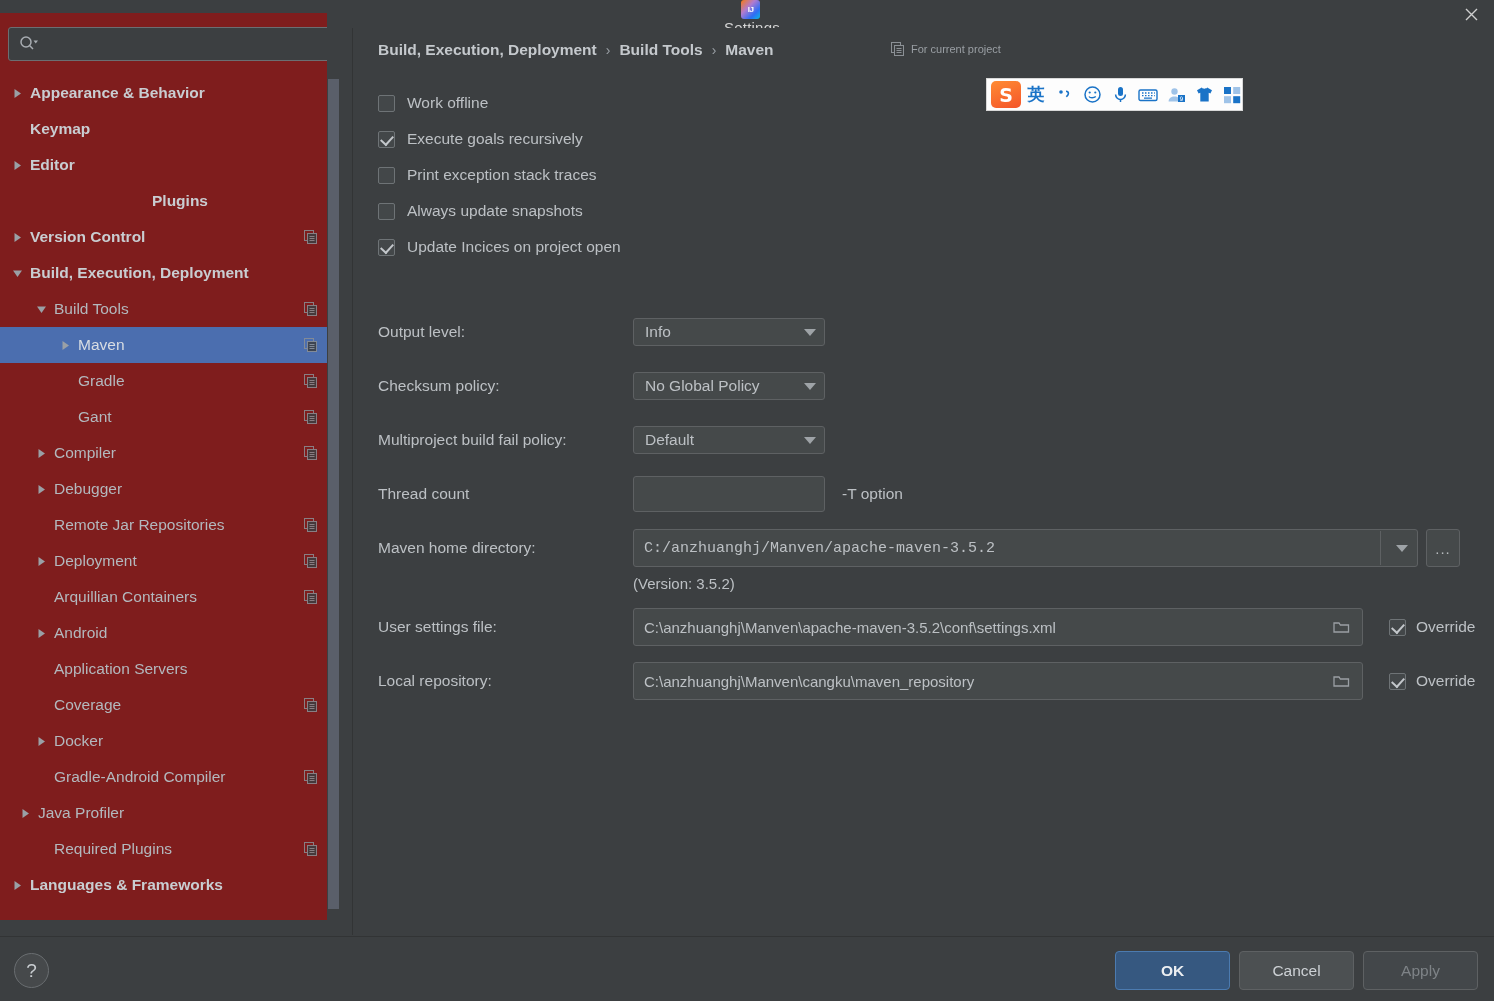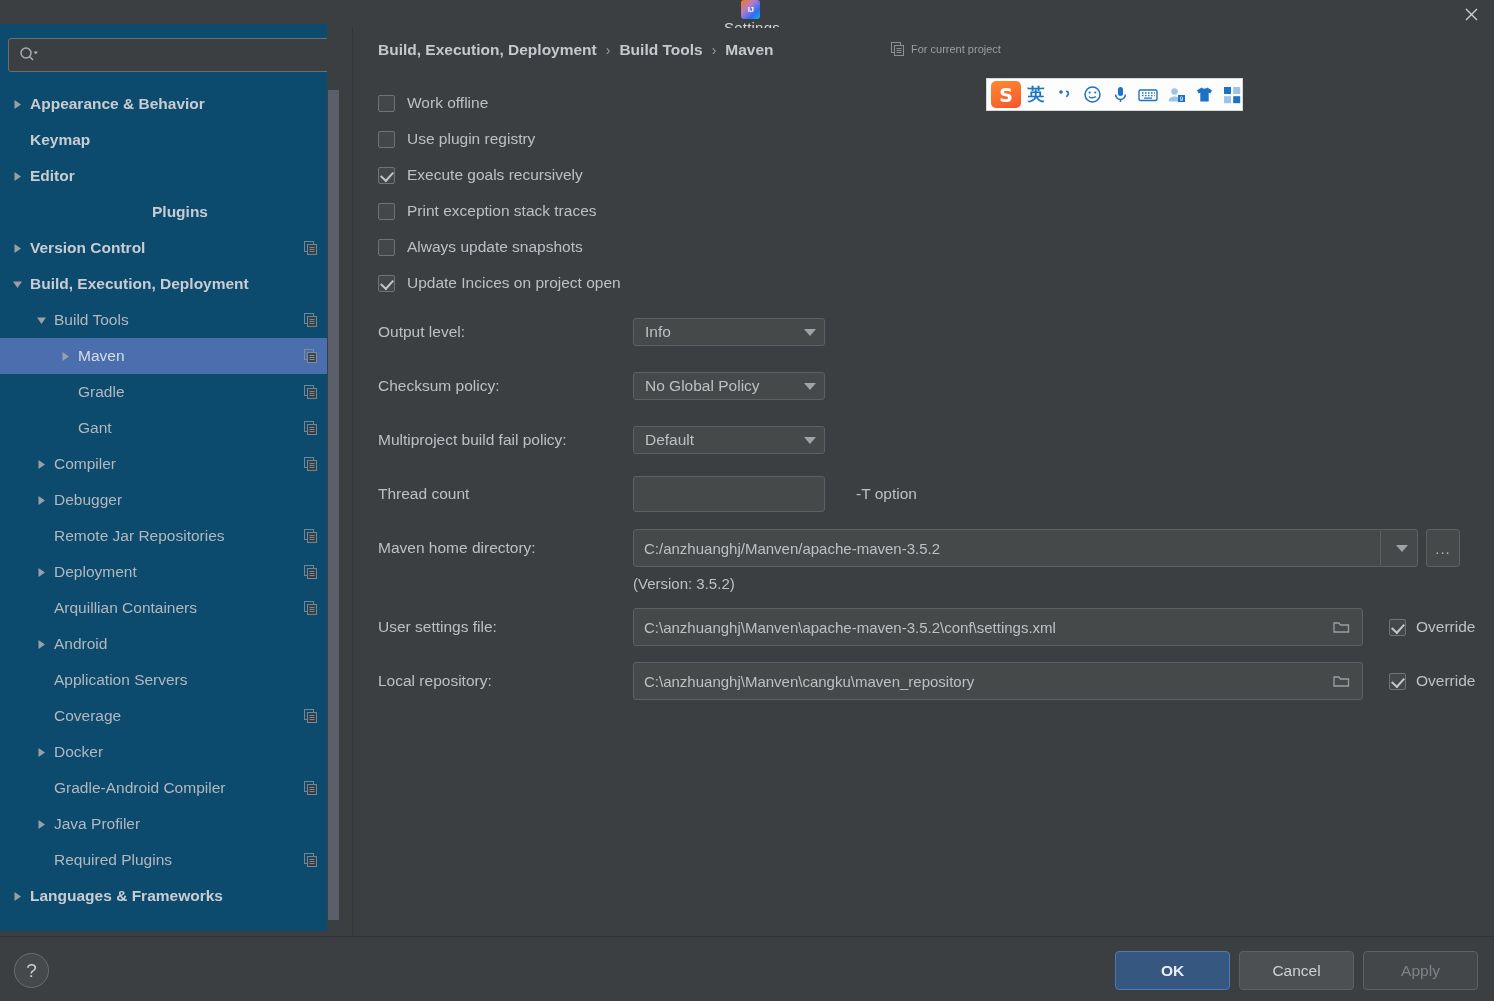--- a/index.html
+++ b/index.html
@@ -31,22 +31,22 @@
   }
   .close-btn {
     position: absolute; right: 0; top: 0; width: 46px; height: 28px;
     display: flex; align-items: center; justify-content: center;
     color: #cfcfcf; font-size: 17px; line-height: 1;
   }
   .close-btn svg { display:block; }
 
   
   .sidebar {
-    position: absolute; left: 0; top: 24px; width: 340px; height: 907px;
-    background: #0c4a6e; overflow: hidden;
+    position: absolute; left: 0; top: 13px; width: 340px; height: 907px;
+    background: #7f1d1d; overflow: hidden;
   }
   .search-wrap { padding: 14px 10px 0 8px; }
   .search-box {
     position: relative; height: 34px; border: 1px solid #6b6f72; border-radius: 3px;
     background: #3c3f41; display: flex; align-items: center; padding-left: 10px;
   }
   .search-icon { width: 20px; height: 18px; position: relative; flex: 0 0 auto; }
   .search-icon svg { display: block; }
   .search-input {
     border: 0; background: transparent; outline: none; flex: 1;
@@ -135,30 +135,30 @@
   }
   .combo .combo-val { flex: 1; white-space: nowrap; overflow: hidden; }
   .caret { width: 0; height: 0; border-left: 6px solid transparent;
     border-right: 6px solid transparent; border-top: 7px solid #9ea3a7; margin-left: 6px; }
   .textinput {
     height: 36px; background: #45494a; border: 1px solid #5e6163; border-radius: 3px;
     display: flex; align-items: center; padding: 0 10px;
     color: #bcc0c4; font-size: 15px;
   }
   .thread-input { width: 192px; }
-  .tmark { color: #bcc0c4; font-size: 15.5px; margin-left: 31px; }
+  .tmark { color: #bcc0c4; font-size: 15.5px; margin-left: 17px; }
 
   .path-row { display: flex; align-items: center; height: 54px; }
   .path-field {
     position: relative; display: flex; align-items: center;
     height: 38px; background: #45494a; border: 1px solid #5e6163; border-radius: 3px;
     color: #bcc0c4; font-size: 15px; padding: 0 10px;
   }
   .path-text { flex: 1; white-space: nowrap; overflow: hidden; }
-  .home-field { width: 785px; padding-right: 62px; }
+  .home-field { width: 785px; padding-right: 62px; font-family: Liberation Mono, monospace; }
   .combo-arrow-btn {
     position: absolute; right: 1px; top: 1px; bottom: 1px; width: 36px;
     background: #45494a; border-left: 1px solid #5e6163;
     display: flex; align-items: center; justify-content: center;
   }
   .browse-btn {
     width: 34px; height: 38px; margin-left: 8px;
     background: #45494a; border: 1px solid #5e6163; border-radius: 3px;
     display: flex; align-items: center; justify-content: center;
     color: #b6babd; font-size: 15px; letter-spacing: 1px; flex: 0 0 auto;
@@ -478,21 +478,21 @@
           </span>
           <span class="tree-label">Gradle-Android Compiler</span>
           <span class="copy-icon">
             <svg width="14" height="14" viewBox="0 0 14 14">
               <rect x="0.5" y="0.5" width="9" height="10" stroke="#8b9095" fill="none"></rect>
               <rect x="3.5" y="3.5" width="9" height="10" stroke="#8b9095" fill="#3c3f41"></rect>
               <path d="M5.5 6.5h5M5.5 8.5h5M5.5 10.5h5" stroke="#8b9095"></path>
             </svg>
           </span>
         </div>
-        <div class="tree-row" style="padding-left: 36px;">
+        <div class="tree-row" style="padding-left: 20px;">
           <span class="arrow">
             <svg width="11" height="11" viewBox="0 0 11 11">
               <path d="M2.5 1 L9 5.5 L2.5 10 Z" fill="#9aa0a6"></path>
             </svg>
           </span>
           <span class="tree-label">Java Profiler</span>
         </div>
         <div class="tree-row" style="padding-left: 36px;">
           <span class="arrow empty">
             <svg width="11" height="11" viewBox="0 0 11 11">
@@ -543,24 +543,20 @@
       </span>
       <span>For current project</span>
     </div>
 
     <div class="check-list" id="check-list">
         <div class="check-row">
           <span class="cb"></span>
           <span>Work offline</span>
         </div>
         <div class="check-row">
-          <span class="cb"></span>
-          <span>Use plugin registry</span>
-        </div>
-        <div class="check-row">
           <span class="cb checked"></span>
           <span>Execute goals recursively</span>
         </div>
         <div class="check-row">
           <span class="cb"></span>
           <span>Print exception stack traces</span>
         </div>
         <div class="check-row">
           <span class="cb"></span>
           <span>Always update snapshots</span>

